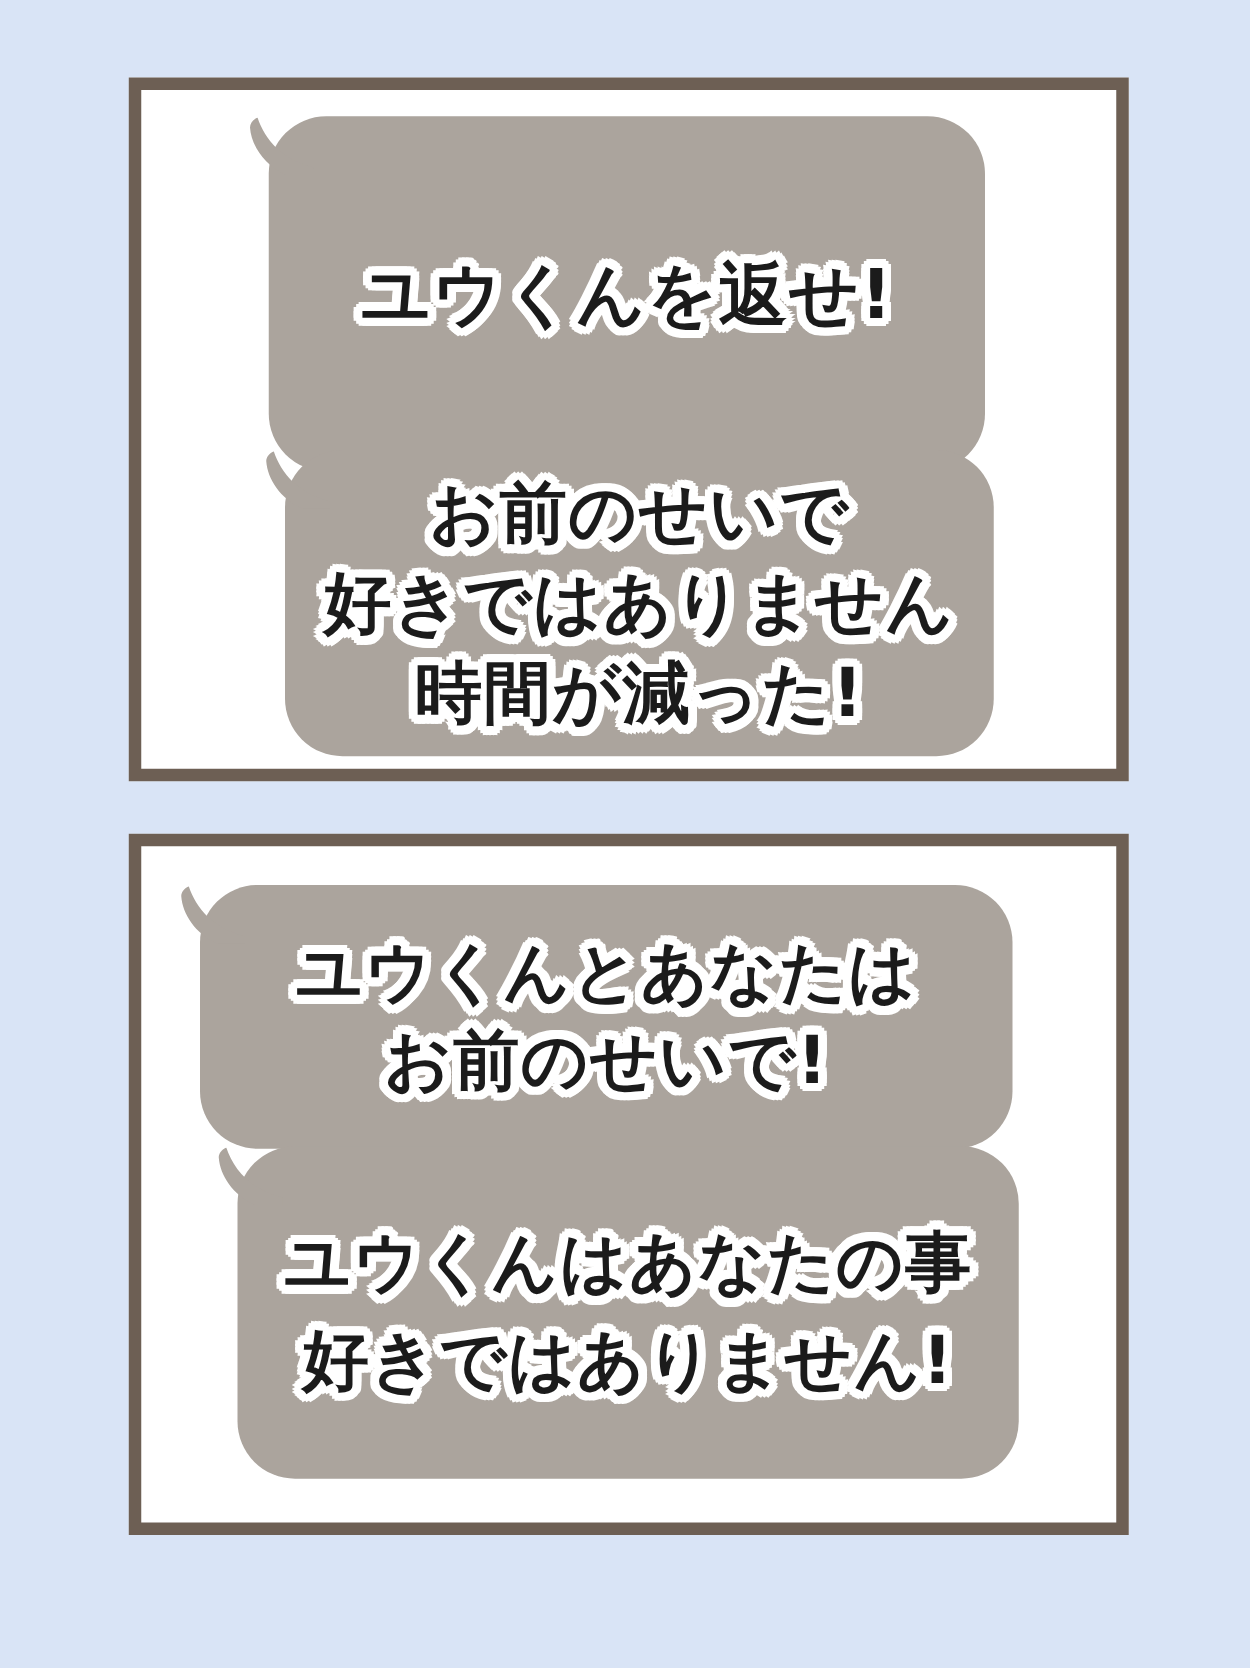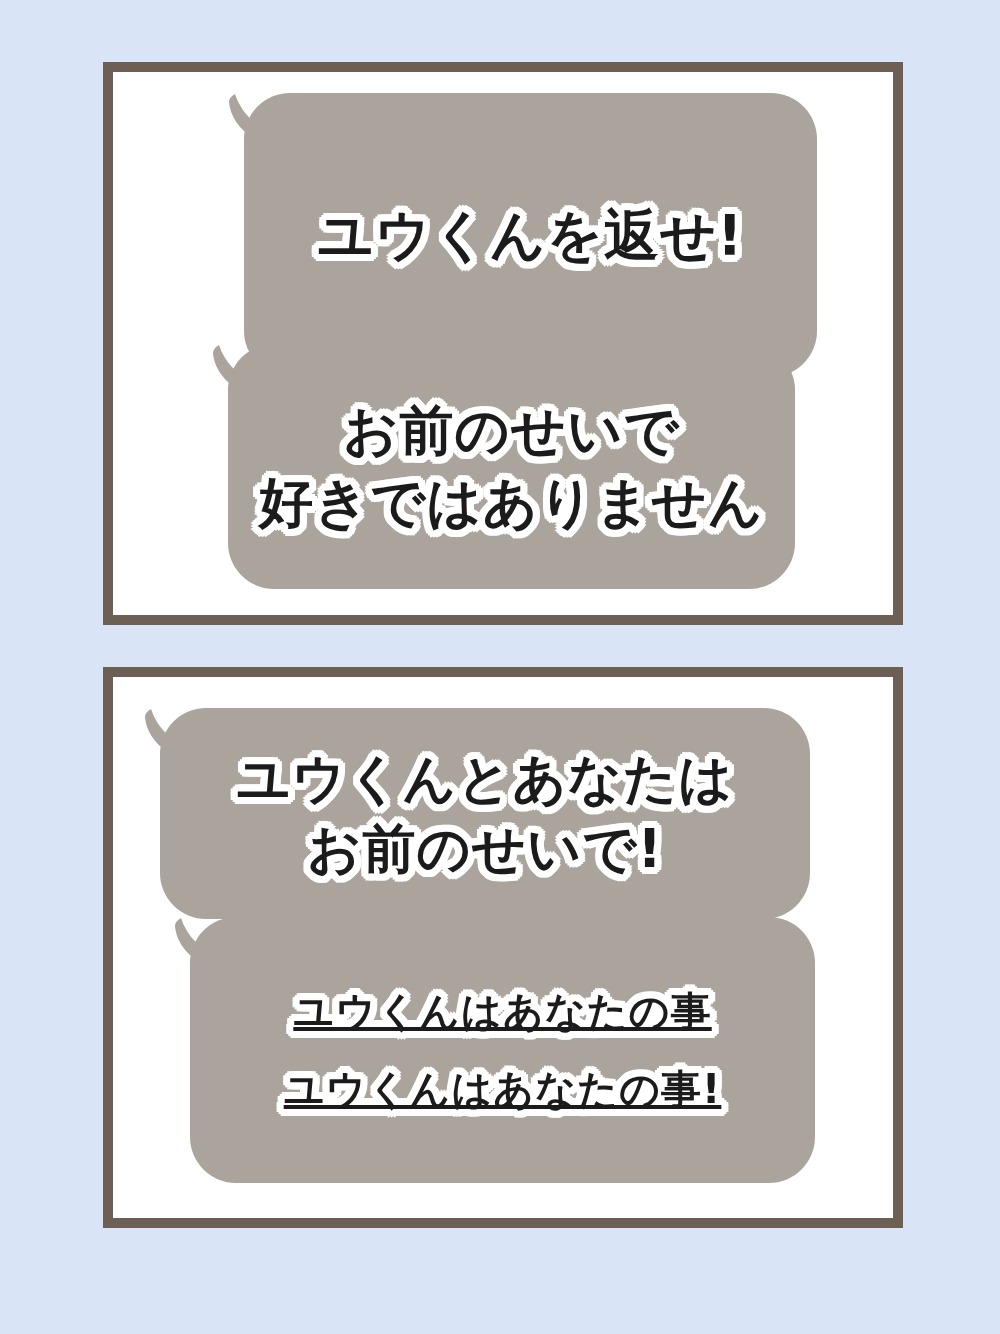--- a/index.html
+++ b/index.html
@@ -32,22 +32,22 @@
   .bubble {
     position: absolute;
     background: var(--bubble-bg, #aba49d);
     border-radius: 46px;
     display: flex;
     flex-direction: column;
     align-items: center;
     justify-content: center;
   }
   
-  .bubble-1 { left: 102px; top: 21px;  width: 573px; height: 284px; margin-left: 29px; }
-  .bubble-2 { left: 115px; top: 272px; width: 567px; height: 245px; }
+  .bubble-1 { left: 102px; top: 21px;  width: 573px; height: 284px; }
+  .bubble-2 { left: 115px; top: 288px; width: 567px; height: 245px; }
   
   .bubble-3 { left: 47px;  top: 31px;  width: 650px; height: 211px; }
   .bubble-4 { left: 77px;  top: 240px; width: 625px; height: 266px; }
 
   .tail {
     position: absolute;
     left: -16px;
     top: 1px;
     width: 52px;
     height: 46px;
@@ -75,21 +75,21 @@
       -7px -3px 0 var(--outline, #ffffff),
        7px -3px 0 var(--outline, #ffffff),
       -3px  7px 0 var(--outline, #ffffff),
        3px  7px 0 var(--outline, #ffffff),
       -3px -7px 0 var(--outline, #ffffff),
        3px -7px 0 var(--outline, #ffffff);
   }
   .bubble-1 .line { font-size: 55px; line-height: 74px; }
   .bubble-2 .line { font-size: 54px; line-height: 72px; }
   .bubble-3 .line { font-size: 53px; line-height: 70px; }
-  .bubble-4 .line { font-size: 40px; line-height: 78px; text-decoration: underline; }
+  .bubble-4 .line { font-size: 53px; line-height: 78px; }
 </style>
 </head>
 <body style="--page-bg: #d9e4f6; --panel-border: #6d5f54; --panel-bg: #ffffff; --bubble-bg: #aba49d; --ink: #1b1b1b; --outline: #ffffff;">
 
 <div class="page">
 
   <div class="panel panel-1">
 
     <div class="bubble bubble-1">
       <svg class="tail" viewBox="0 0 52 46" aria-hidden="true">
@@ -97,37 +97,38 @@
       </svg>
       <span class="line">ユウくんを返せ!</span>
     </div>
 
     <div class="bubble bubble-2">
       <svg class="tail" viewBox="0 0 52 46" aria-hidden="true">
         <path d="M7,0 C13,18 27,34 52,40 L52,46 L30,46 C12,38 2,22 1,8 C1,5 3,2 7,0 Z"></path>
       </svg>
       <span class="line">お前のせいで</span>
       <span class="line">好きではありません</span>
+      <span class="line">時間が減った!</span>
     </div>
 
   </div>
 
   <div class="panel panel-2">
 
     <div class="bubble bubble-3">
       <svg class="tail" viewBox="0 0 52 46" aria-hidden="true">
         <path d="M7,0 C13,18 27,34 52,40 L52,46 L30,46 C12,38 2,22 1,8 C1,5 3,2 7,0 Z"></path>
       </svg>
       <span class="line">ユウくんとあなたは</span>
       <span class="line">お前のせいで!</span>
     </div>
 
     <div class="bubble bubble-4">
       <svg class="tail" viewBox="0 0 52 46" aria-hidden="true">
         <path d="M7,0 C13,18 27,34 52,40 L52,46 L30,46 C12,38 2,22 1,8 C1,5 3,2 7,0 Z"></path>
       </svg>
       <span class="line">ユウくんはあなたの事</span>
-      <span class="line">ユウくんはあなたの事!</span>
+      <span class="line">好きではありません!</span>
     </div>
 
   </div>
 
 </div>
 
 </body></html>

